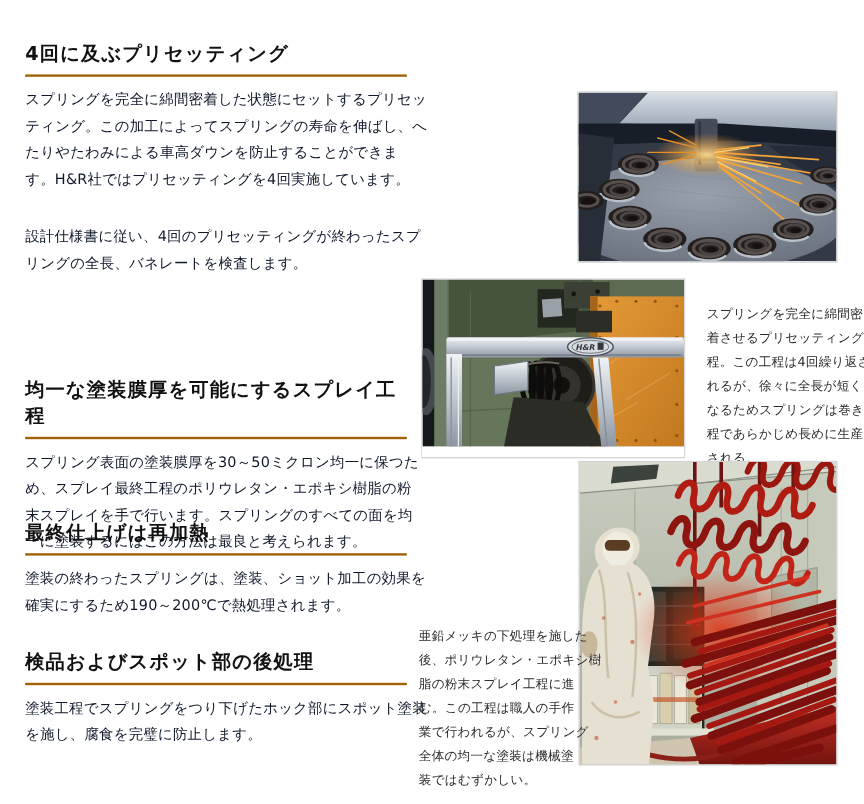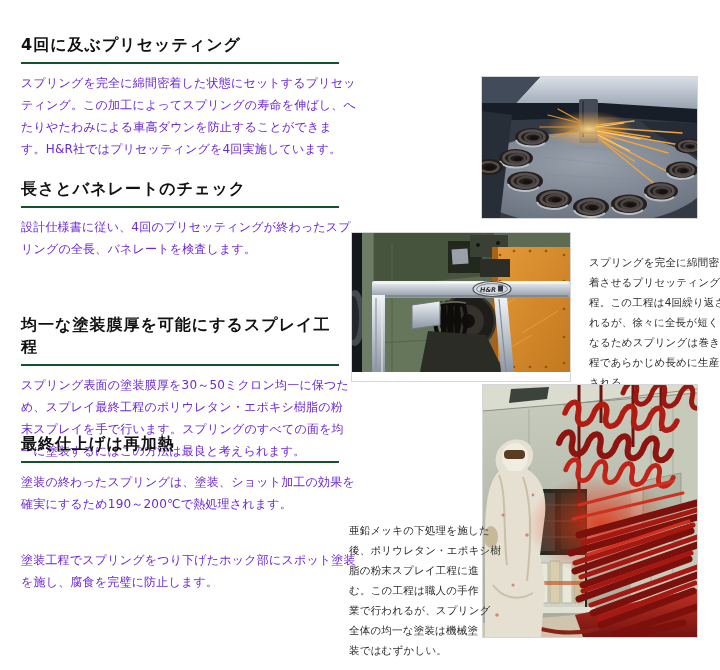--- a/index.html
+++ b/index.html
@@ -3,24 +3,24 @@
 <meta charset="utf-8">
 <style>
   html,body{margin:0;padding:0;background:#fff;}
   #canvas{
     position:relative;width:720px;height:670px;background:#ffffff;overflow:hidden;
     font-family:"DejaVu Sans","Liberation Sans",sans-serif;color:#222;
   }
   .section{position:absolute;left:21px;width:318px;}
   .section h2{
     margin:0;font-size:16px;line-height:22px;font-weight:bold;color:#111;
-    letter-spacing:1px;padding-bottom:6px;border-bottom:2px solid #14532d;
+    letter-spacing:1px;padding-bottom:6px;border-bottom:2px solid #a16207;
   }
   .section .body{
-    margin-top:8px;font-size:12px;line-height:22px;color:#6d28d9;
+    margin-top:8px;font-size:12px;line-height:22px;color:#0f172a;
     white-space:pre;letter-spacing:0.2px;
   }
   .caption{
     position:absolute;font-size:10.5px;line-height:20px;color:#2b2b2b;
     white-space:pre;letter-spacing:0.2px;
   }
   .photo{position:absolute;overflow:hidden;box-shadow:0 0 0 1px #d6d6d6;}
   .photo svg{display:block;}
   #sec1{top:34px;} #sec2{top:178px;} #sec3{top:290px;margin-top:24px;} #sec4{top:433px;} #sec5{top:541px;}
   #photo1{left:482px;top:77px;width:215px;height:141px;}
@@ -37,40 +37,40 @@
 
   <div class="section" id="sec1">
     <h2>4回に及ぶプリセッティング</h2>
     <div class="body">スプリングを完全に綿間密着した状態にセットするプリセッ
 ティング。この加工によってスプリングの寿命を伸ばし、へ
 たりやたわみによる車高ダウンを防止することができま
 す。H&amp;R社ではプリセッティングを4回実施しています。</div>
   </div>
 
   <div class="section" id="sec2">
-    <h2>長さとバネレートのチェック</h2>
     <div class="body">設計仕様書に従い、4回のプリセッティングが終わったスプ
 リングの全長、バネレートを検査します。</div>
   </div>
 
   <div class="section" id="sec3">
     <h2>均一な塗装膜厚を可能にするスプレイ工程</h2>
     <div class="body">スプリング表面の塗装膜厚を30～50ミクロン均一に保つた
 め、スプレイ最終工程のポリウレタン・エポキシ樹脂の粉
 末スプレイを手で行います。スプリングのすべての面を均
 一に塗装するにはこの方法は最良と考えられます。</div>
   </div>
 
   <div class="section" id="sec4">
     <h2>最終仕上げは再加熱</h2>
     <div class="body">塗装の終わったスプリングは、塗装、ショット加工の効果を
 確実にするため190～200℃で熱処理されます。</div>
   </div>
 
   <div class="section" id="sec5">
+    <h2>検品およびスポット部の後処理</h2>
     <div class="body">塗装工程でスプリングをつり下げたホック部にスポット塗装
 を施し、腐食を完璧に防止します。</div>
   </div>
 
   <div class="photo" id="photo1">
     <svg width="215" height="141" viewBox="0 0 215 141">
       <defs>
         <linearGradient id="p1steel" x1="0" y1="0" x2="0" y2="1">
           <stop offset="0" stop-color="#d8dfe6"></stop>
             <stop offset="1" stop-color="#94a0ae"></stop>

